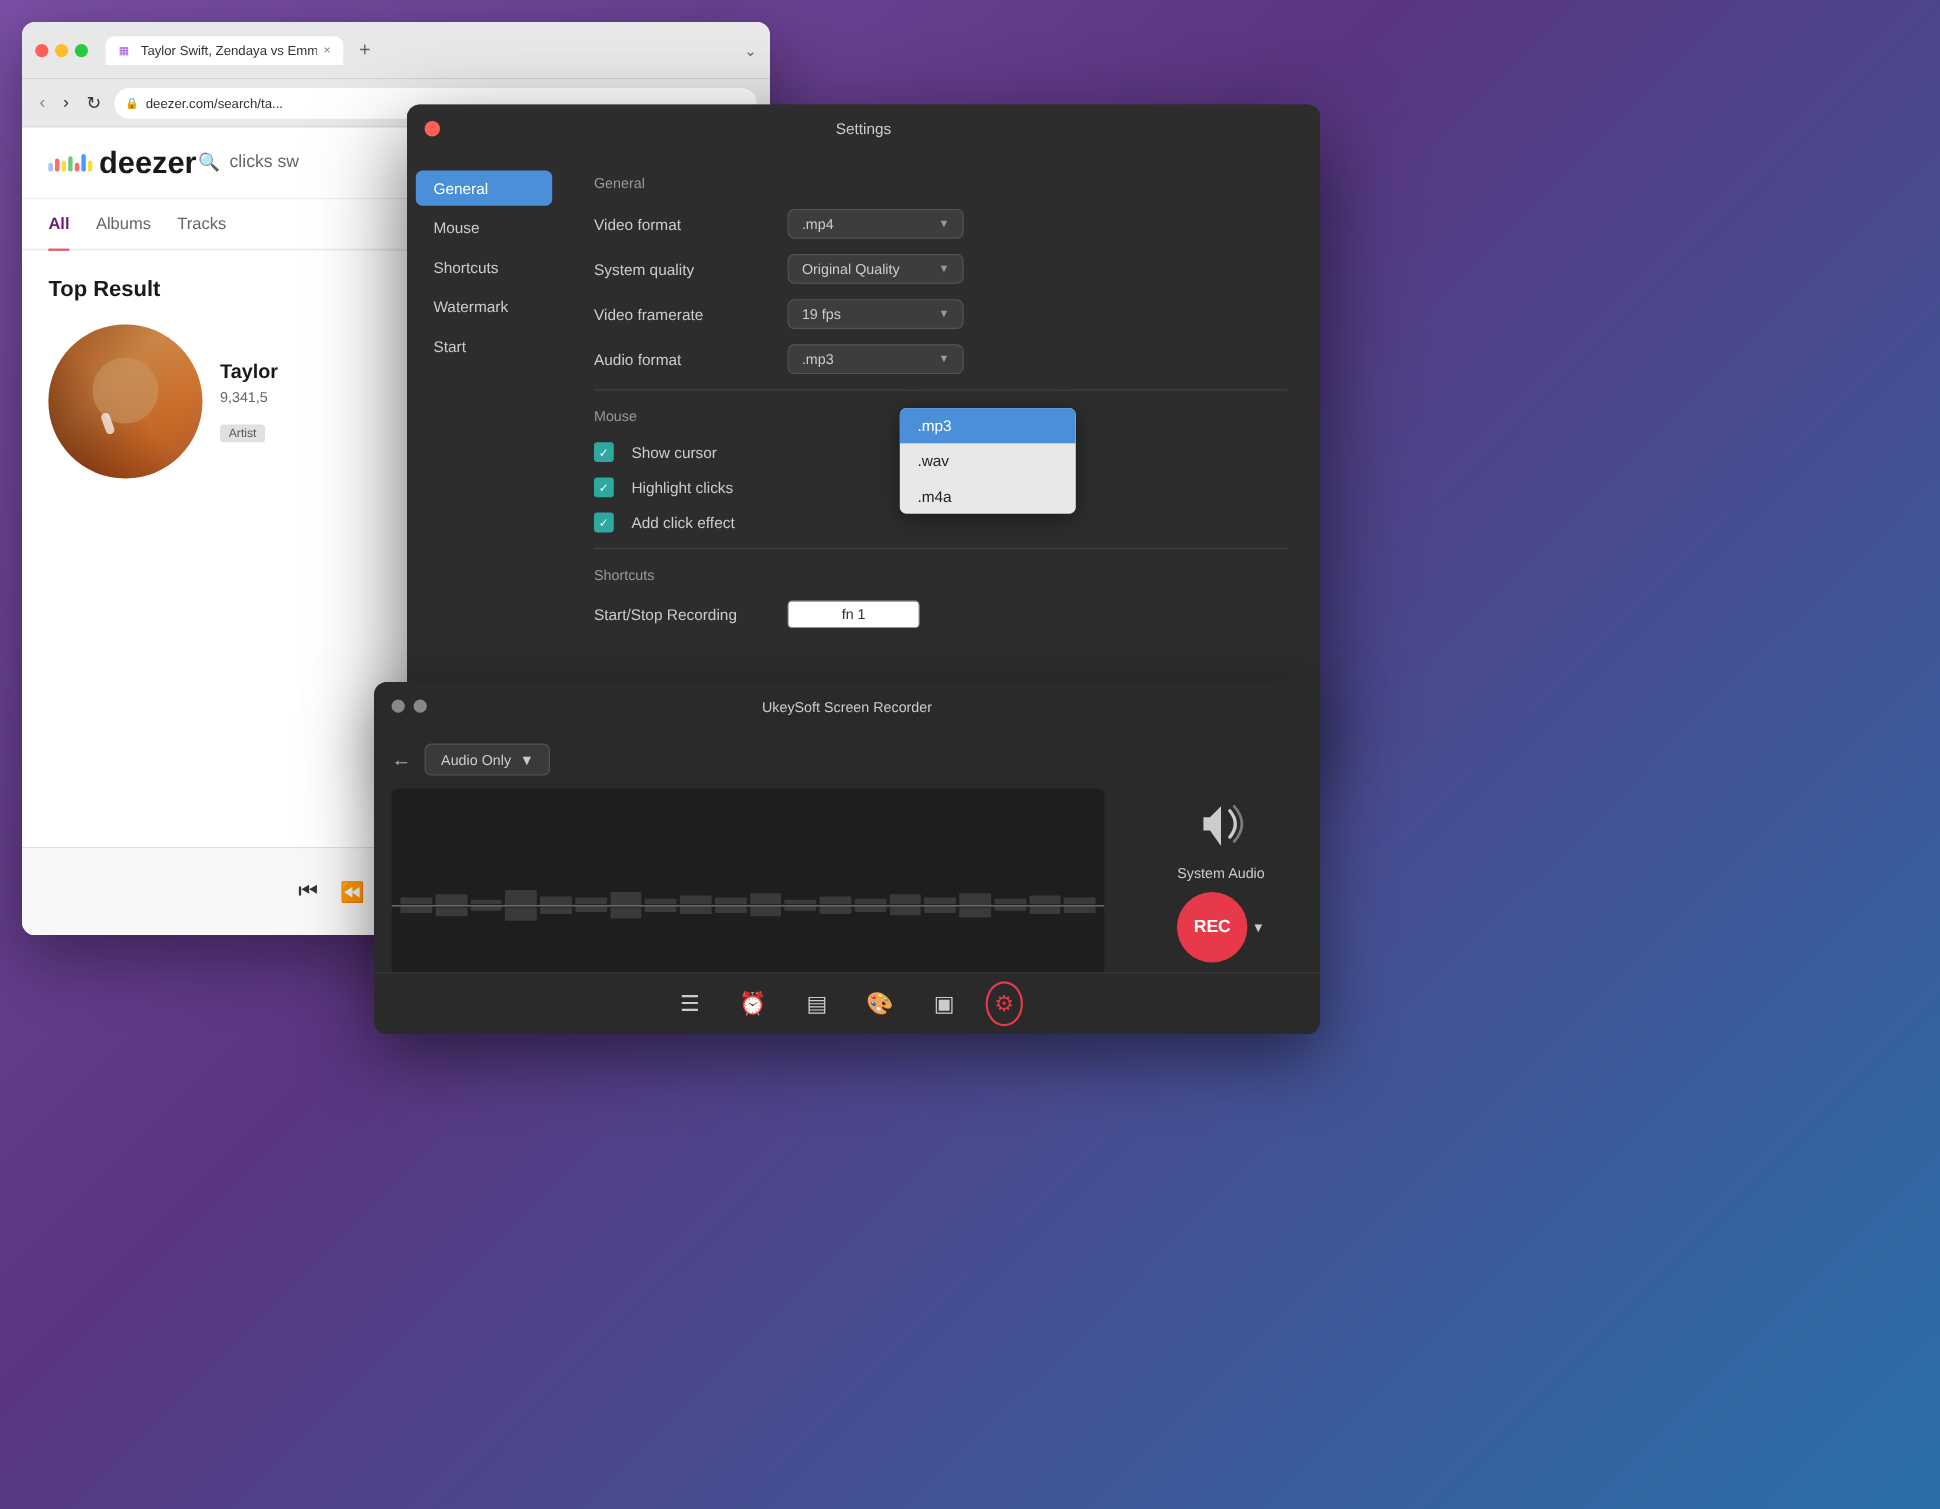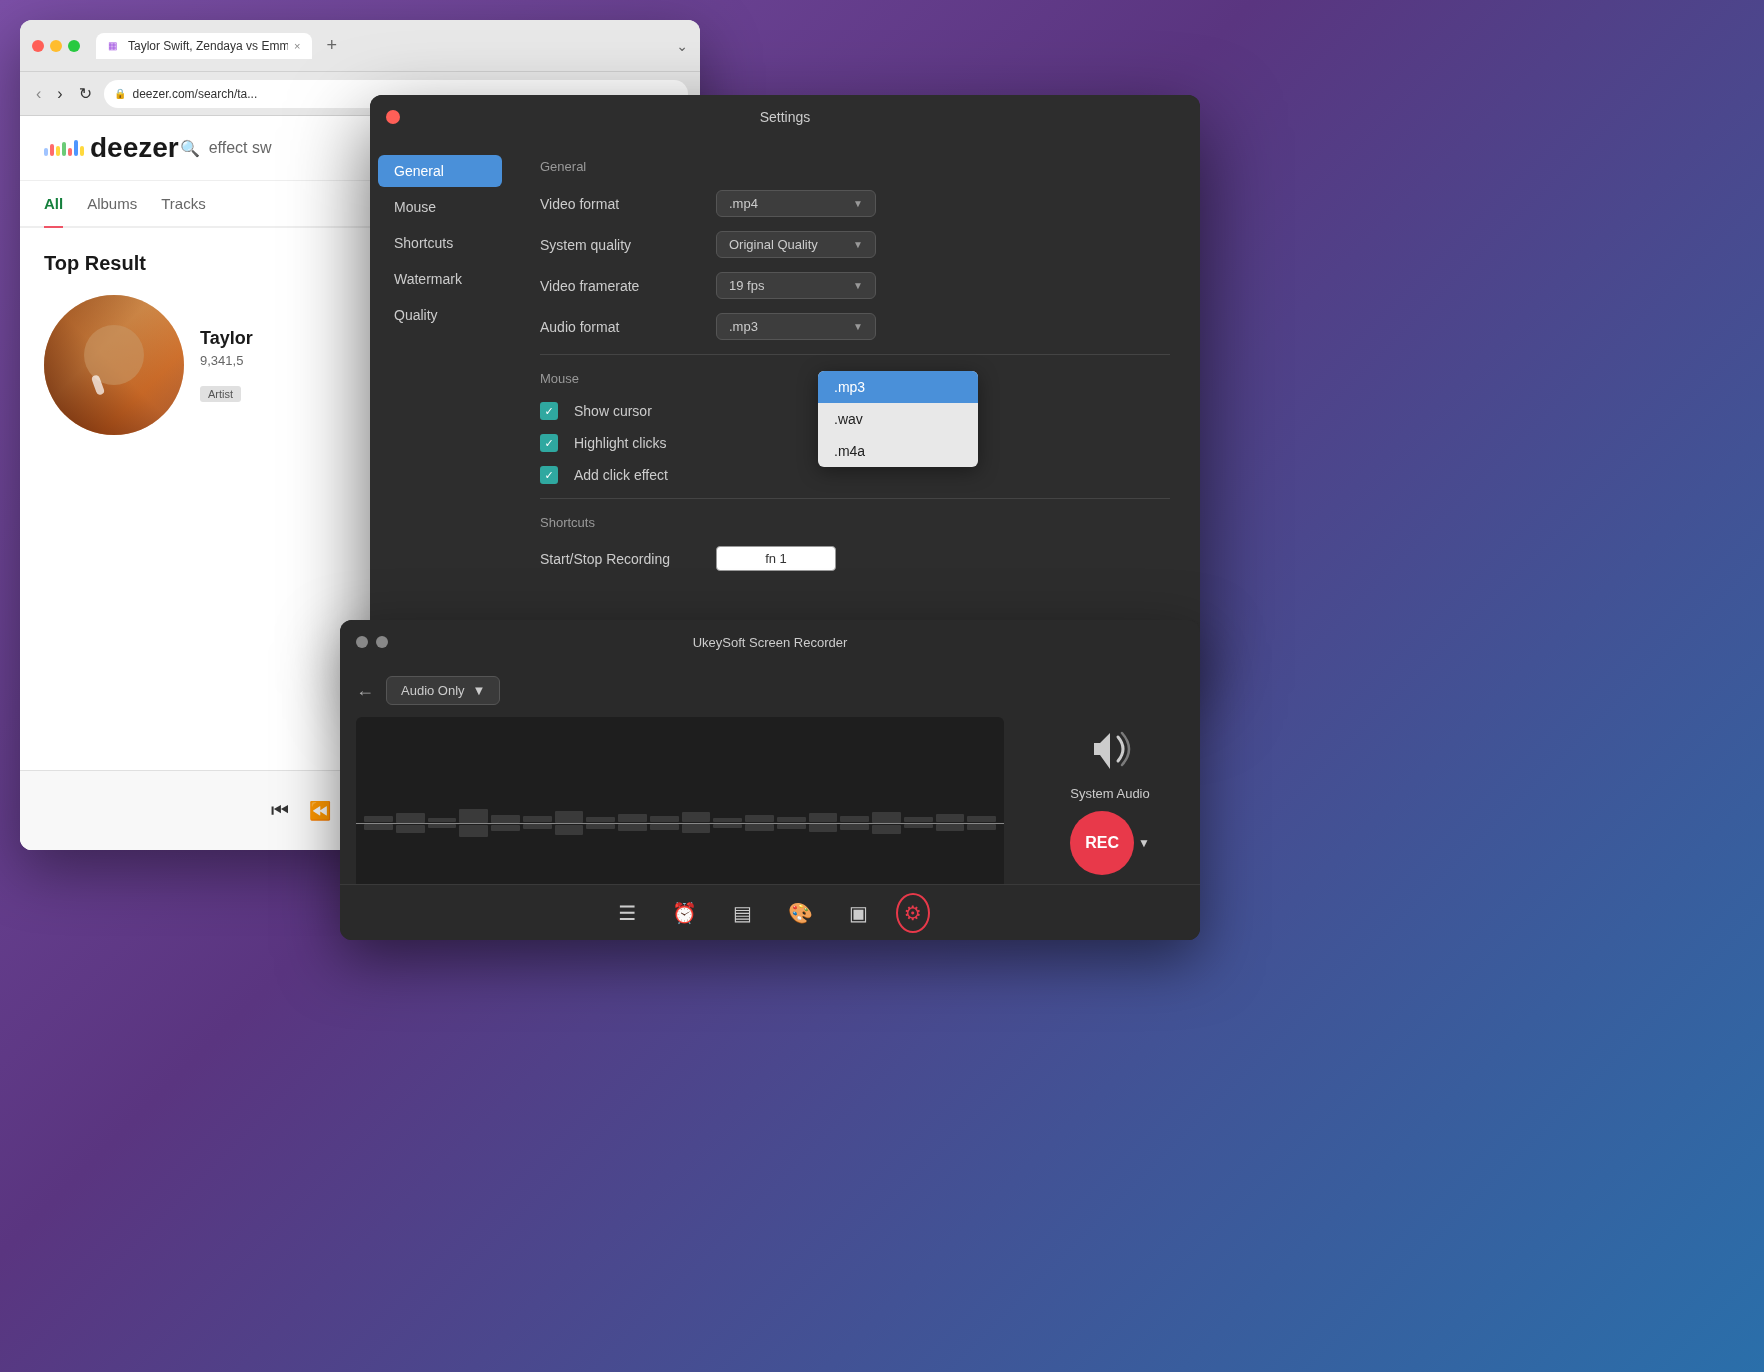--- a/index.html
+++ b/index.html
@@ -176,21 +176,21 @@
 
     .deezer-nav-item {
       padding: 14px 0;
       font-size: 15px;
       color: #666;
       cursor: pointer;
       position: relative;
     }
 
     .deezer-nav-item.active {
-      color: #15803d;
+      color: #701a75;
       font-weight: 600;
     }
 
     .deezer-nav-item.active::after {
       content: '';
       position: absolute;
       bottom: -2px;
       left: 0;
       right: 0;
       height: 2px;
@@ -698,21 +698,21 @@
           <div class="deezer-bar" style="height:10px; background:#ffd93d;"></div>
           <div class="deezer-bar" style="height:14px; background:#6bcb77;"></div>
           <div class="deezer-bar" style="height:8px; background:#ff6b6b;"></div>
           <div class="deezer-bar" style="height:16px; background:#4d96ff;"></div>
           <div class="deezer-bar" style="height:10px; background:#ffd93d;"></div>
         </div>
         <span>deezer</span>
       </div>
       <div class="deezer-search">
         <span>🔍</span>
-        <span>effect sw</span>
+        <span>clicks sw</span>
       </div>
     </div>
 
     <div class="deezer-nav">
       <div class="deezer-nav-item active">All</div>
       <div class="deezer-nav-item">Albums</div>
       <div class="deezer-nav-item">Tracks</div>
     </div>
 
     <div class="deezer-main">
@@ -750,21 +750,21 @@
     <span class="settings-title">Settings</span>
   </div>
 
   <div class="settings-body">
 
     <div class="settings-sidebar">
       <div class="settings-nav-item active">General</div>
       <div class="settings-nav-item">Mouse</div>
       <div class="settings-nav-item">Shortcuts</div>
       <div class="settings-nav-item">Watermark</div>
-      <div class="settings-nav-item">Quality</div>
+      <div class="settings-nav-item">Start</div>
     </div>
 
     <div class="settings-content">
       <div class="settings-section-title">General</div>
 
       <div class="settings-row">
         <span class="settings-label">Video format</span>
         <div class="settings-dropdown">
           <span>.mp4</span>
           <span class="dropdown-arrow">▼</span>

